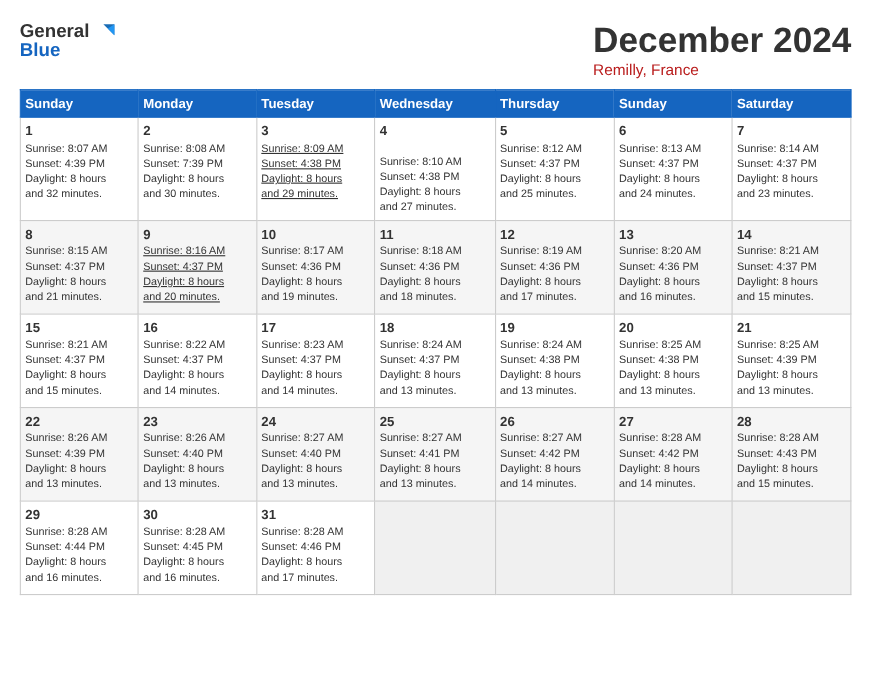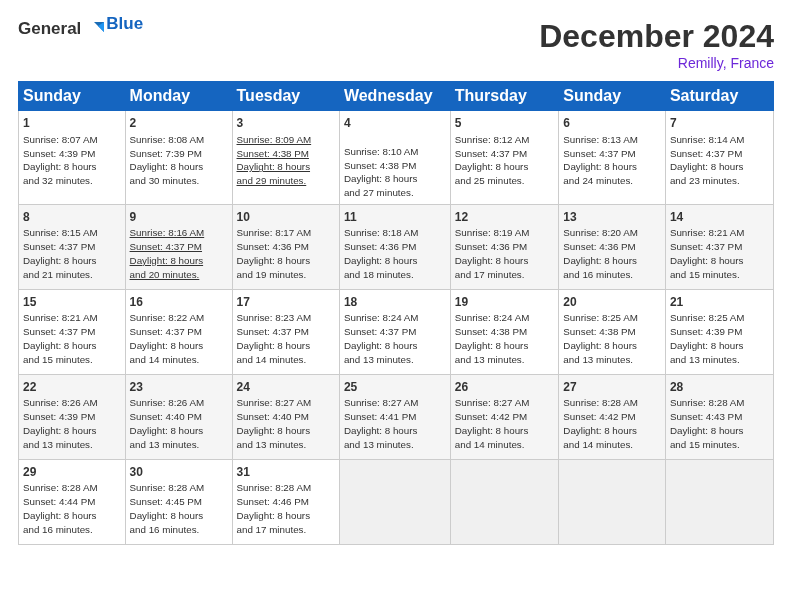--- a/index.html
+++ b/index.html
@@ -19,41 +19,41 @@
       justify-content: space-between;
       align-items: flex-start;
       margin-bottom: 10px;
     }
     .logo {
       display: flex;
       align-items: center;
       gap: 4px;
     }
     .title-block {
-      text-align: right;
+      text-align: left;
     }
     .month-title {
       font-size: 32px;
       font-weight: bold;
       color: #333;
     }
     .location {
       font-size: 14px;
-      color: #6d28d9;
+      color: #b91c1c;
     }
     table {
       width: 100%;
       border-collapse: collapse;
       font-size: 10.5px;
     }
     thead tr th {
       background-color: #1565c0;
       color: #fff;
       padding: 5px 4px;
-      font-size: 16px;
+      font-size: 12px;
       font-weight: bold;
       text-align: left;
       border: 1px solid #1565c0;
     }
     tbody tr td {
       vertical-align: top;
       padding: 4px 4px;
       border: 1px solid #ccc;
       width: 113px;
       height: 85px;
@@ -78,21 +78,21 @@
     }
     td.empty {
       background-color: #f0f0f0 !important;
     }
   </style>
 </head>
 <body>
 <div class="page">
   <div class="header">
     <div class="logo">
-    <div style="display:flex;align-items:flex-start">
+    <div style="display:flex;flex-direction:column;align-items:flex-start">
       <div style="display:flex;align-items:center;gap:3px">
         <span style="font-size:17px;font-weight:bold;color:#333;">General</span>
         <svg width="22" height="22" viewBox="0 0 22 22">
           <polygon points="10,4 20,4 20,14" fill="#1a6cb5"></polygon>
           <polygon points="14,8 20,4 20,14" fill="#2196f3"></polygon>
         </svg>
       </div>
       <span style="font-size:17px;font-weight:bold;color:#1565c0;margin-top:-4px;">Blue</span>
     </div>
   </div>

